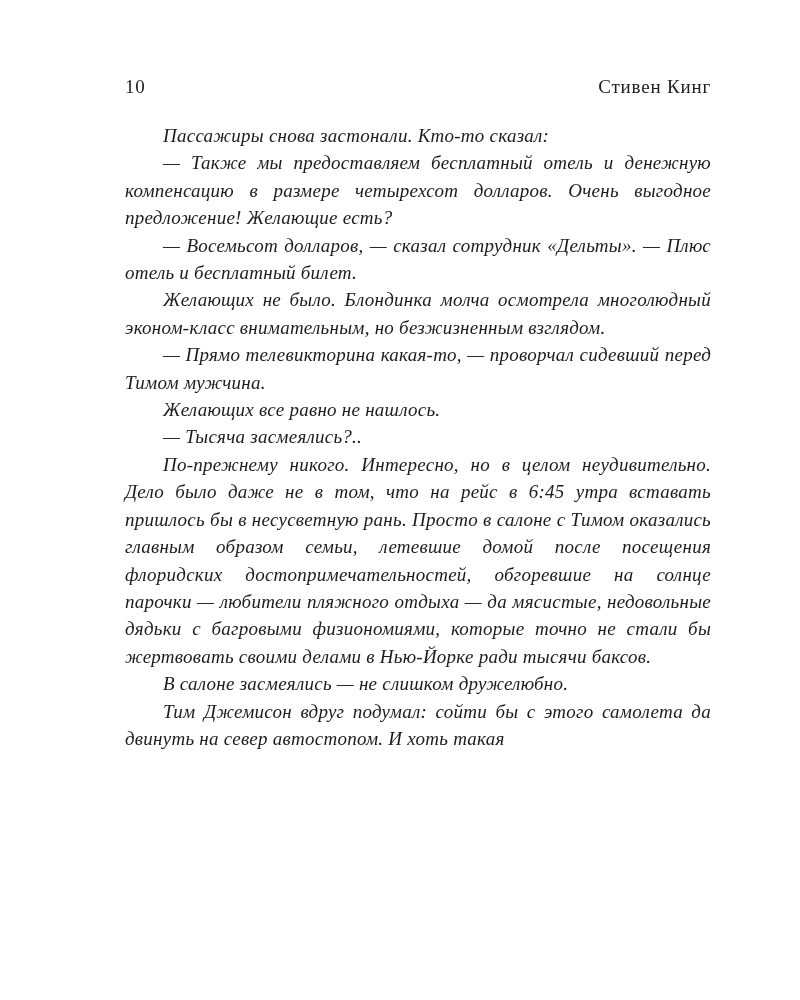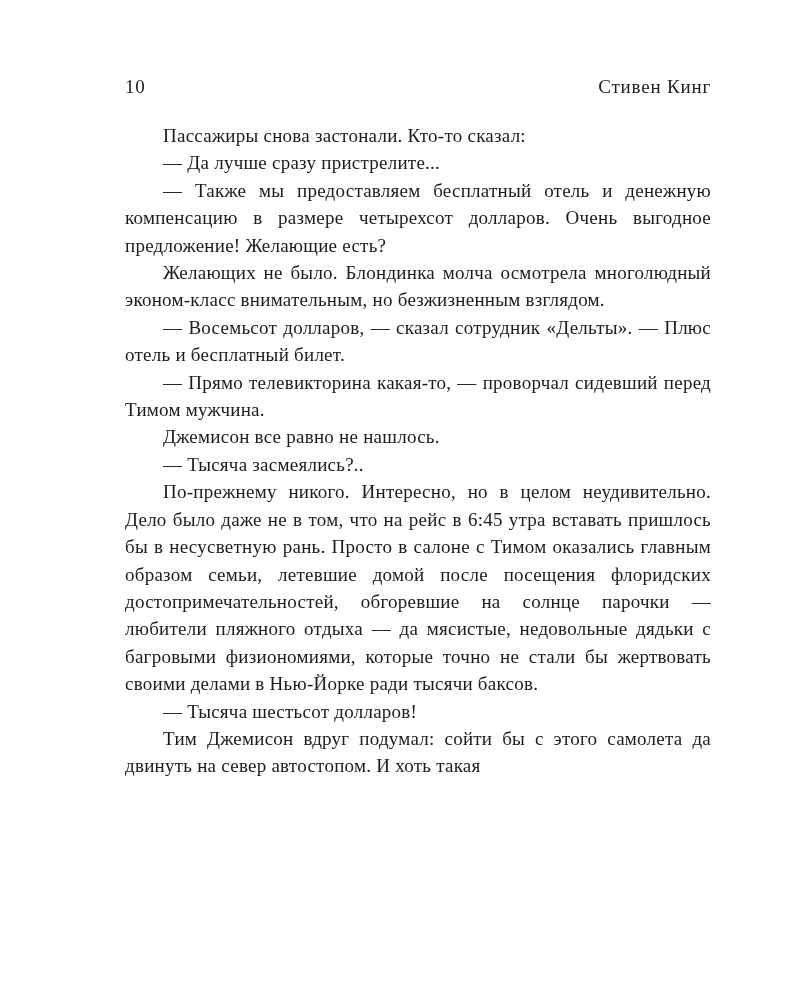--- a/index.html
+++ b/index.html
@@ -30,45 +30,45 @@
     letter-spacing: 0.8px;
     color: #222222;
   }
   .body-text {
     margin-top: 24px;
     font-size: 19px;
     line-height: 27.4px;
     letter-spacing: 0.25px;
     text-align: justify;
     color: #1c1c1c;
+    font-style: italic;
   }
   .body-text p {
     margin: 0;
     padding: 0;
     text-indent: 38px;
     hyphens: auto;
     -webkit-hyphens: auto;
   }
 </style>
 </head>
 <body>
 
 <div class="page">
   <div class="content">
     <div class="running-header">
       <span>10</span>
       <span>Стивен Кинг</span>
     </div>
     <div class="body-text" id="paragraphs">
         <p lang="ru">Пассажиры снова застонали. Кто-то сказал:</p>
-        <p lang="ru">— Да лучше сразу пристрелите...</p>
         <p lang="ru">— Также мы предоставляем бесплатный отель и денежную компенсацию в размере четырехсот долларов. Очень выгодное предложение! Желающие есть?</p>
+        <p lang="ru">— Восемьсот долларов, — сказал сотрудник «Дельты». — Плюс отель и бесплатный билет.</p>
         <p lang="ru">Желающих не было. Блондинка молча осмотрела многолюдный эконом-класс внимательным, но безжизненным взглядом.</p>
-        <p lang="ru">— Восемьсот долларов, — сказал сотрудник «Дельты». — Плюс отель и бесплатный билет.</p>
         <p lang="ru">— Прямо телевикторина какая-то, — проворчал сидевший перед Тимом мужчина.</p>
-        <p lang="ru">Джемисон все равно не нашлось.</p>
+        <p lang="ru">Желающих все равно не нашлось.</p>
         <p lang="ru">— Тысяча засмеялись?..</p>
         <p lang="ru">По-прежнему никого. Интересно, но в целом неудивительно. Дело было даже не в том, что на рейс в 6:45 утра вставать пришлось бы в несусветную рань. Просто в салоне с Тимом оказались главным образом семьи, летевшие домой после посещения флоридских достопримечательностей, обгоревшие на солнце парочки — любители пляжного отдыха — да мясистые, недовольные дядьки с багровыми физиономиями, которые точно не стали бы жертвовать своими делами в Нью-Йорке ради тысячи баксов.</p>
-        <p lang="ru">— Тысяча шестьсот долларов!</p>
+        <p lang="ru">В салоне засмеялись — не слишком дружелюбно.</p>
         <p lang="ru">Тим Джемисон вдруг подумал: сойти бы с этого самолета да двинуть на север автостопом. И хоть такая</p>
       </div>
   </div>
 </div>
 
 </body></html>

